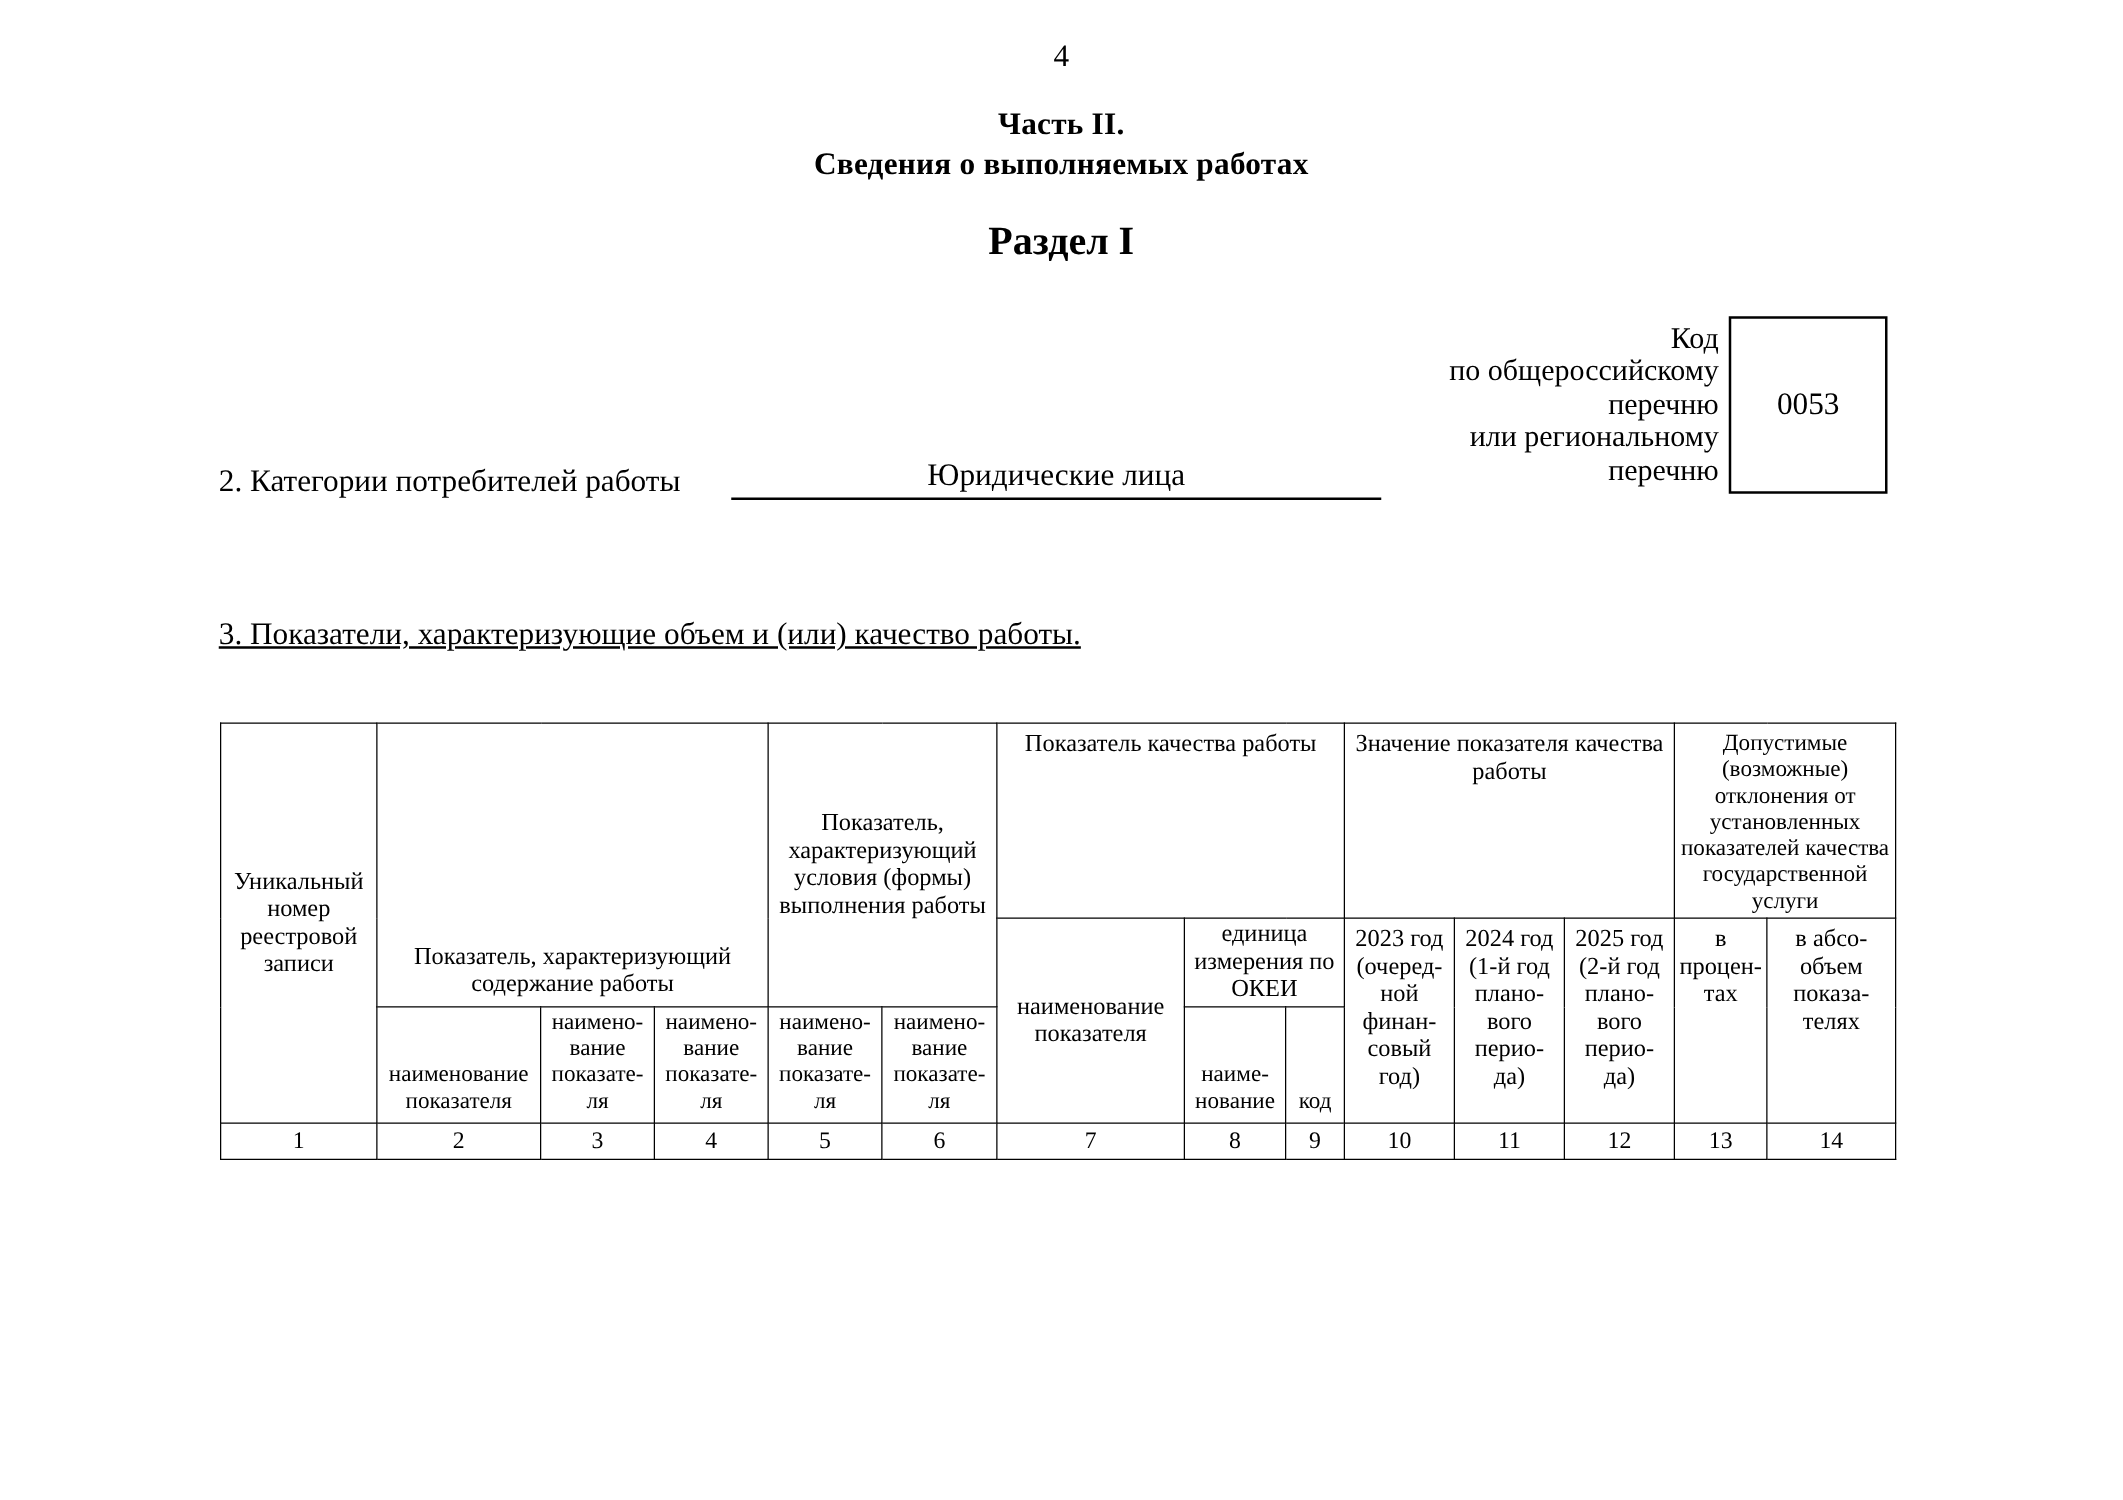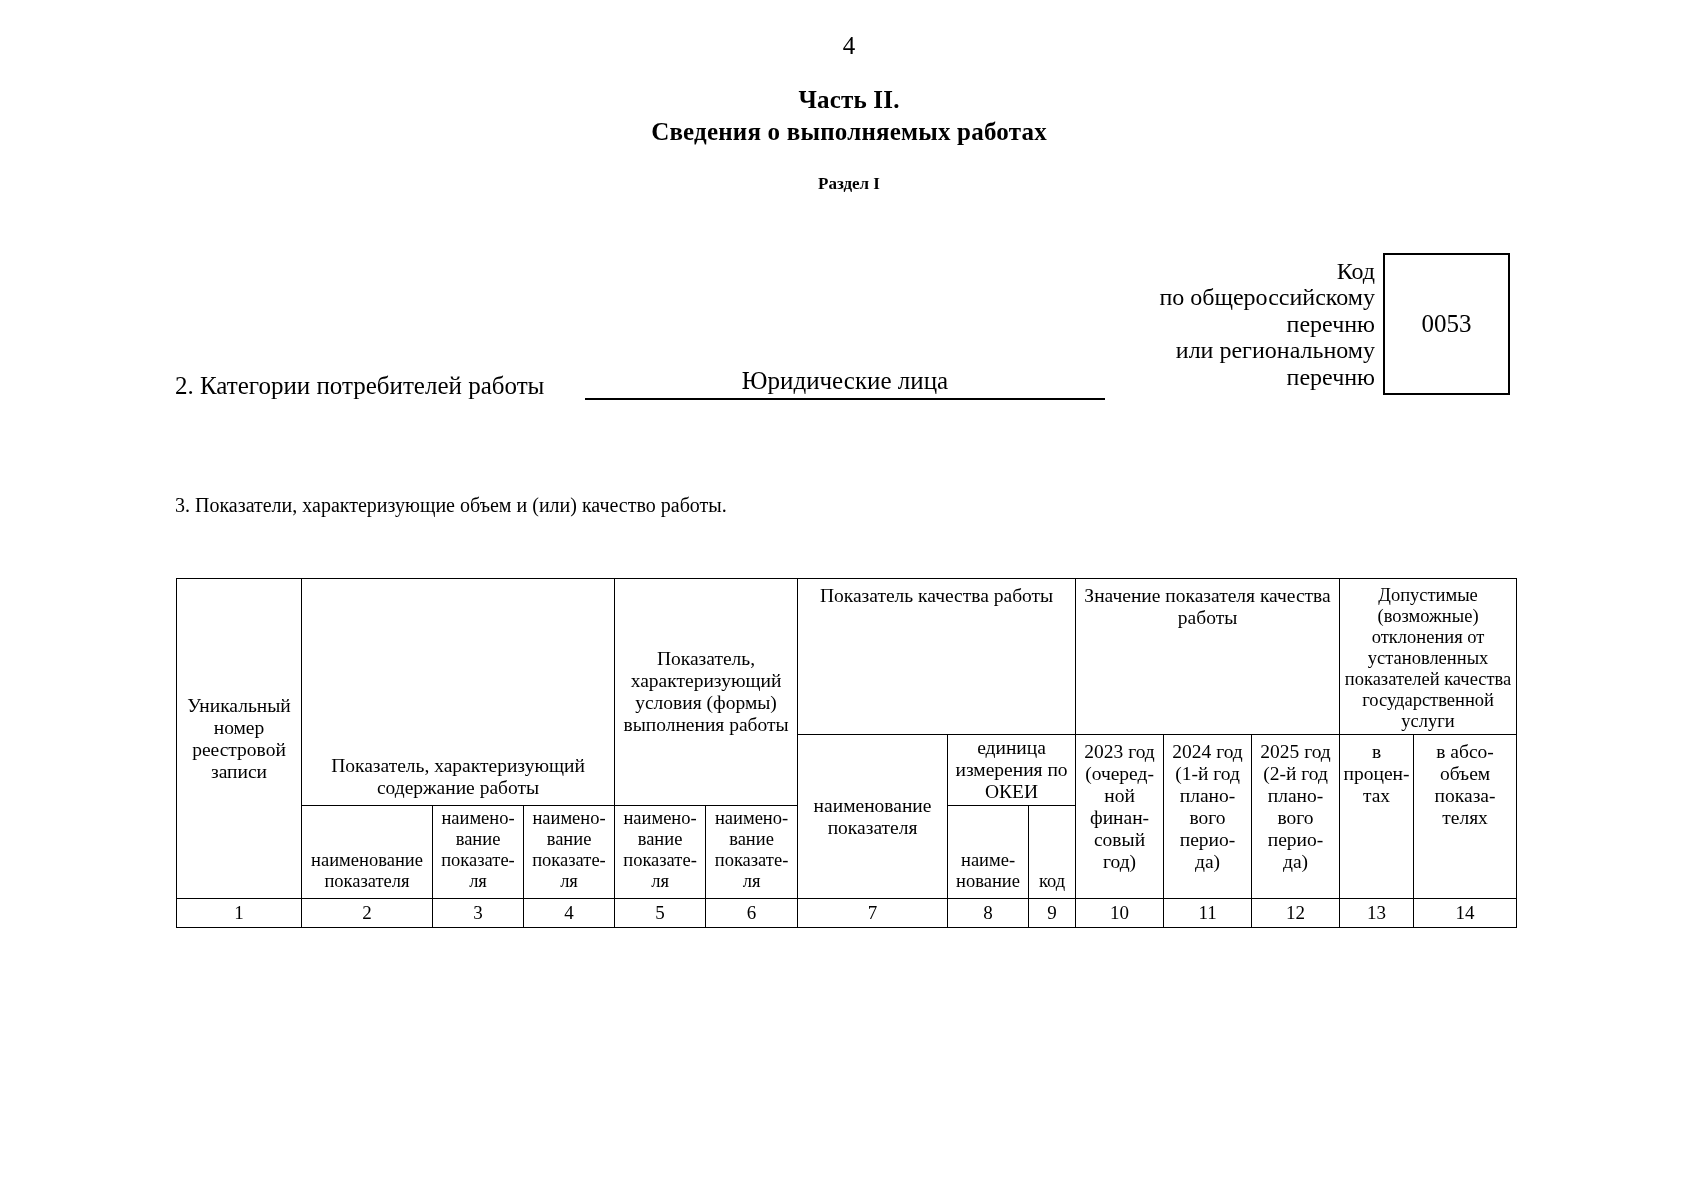--- a/index.html
+++ b/index.html
@@ -33,21 +33,21 @@
   
   .doc-heading {
     position: absolute;
     left: 0;
     width: 1698px;
     text-align: center;
     font-weight: bold;
   }
   .heading-part   { top: 86px;  font-size: 25px; letter-spacing: .2px; }
   .heading-sub    { top: 118px; font-size: 25px; letter-spacing: .2px; }
-  .heading-section{ top: 174px; font-size: 17px; }
+  .heading-section{ top: 174px; font-size: 32px; }
 
   
   .form-row {
     position: absolute;
     display: flex;
     align-items: flex-end;
     font-size: 25px;
     white-space: nowrap;
   }
   .form-row .f-label { display: inline-block; }
@@ -89,22 +89,23 @@
     align-items: center;
     justify-content: center;
     font-size: 25px;
     font-family: Liberation Serif, serif;
   }
 
   
   .para {
     position: absolute;
     left: 175px;
-    font-size: 20px;
+    font-size: 25px;
     white-space: nowrap;
+    text-decoration: underline;
   }
   #para-3   { top: 494px; }
   #para-3-1 { top: 527px; }
 
   
   #qual-table {
     position: absolute;
     top: 578px;
     left: 176px;
     width: 1340px;

